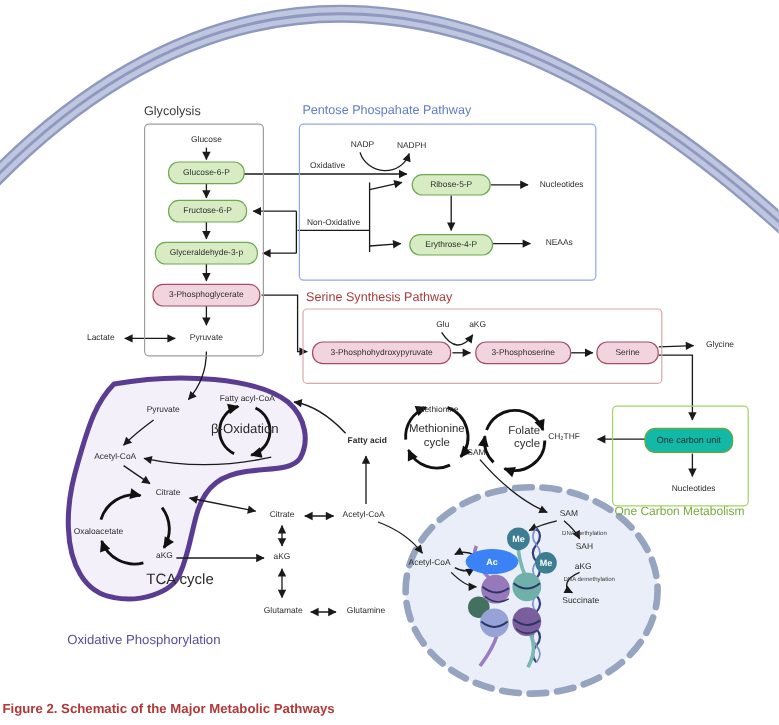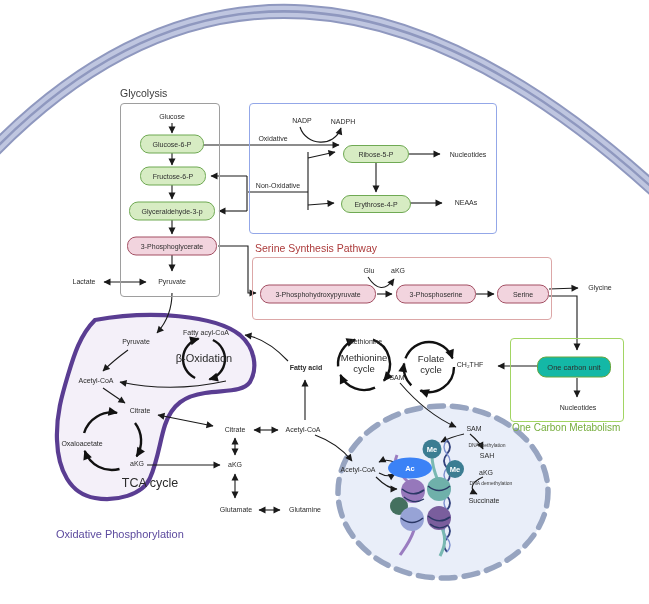--- a/index.html
+++ b/index.html
@@ -15,21 +15,21 @@
   .box{position:absolute;border-radius:4px;z-index:2;}
   .pill{position:absolute;transform:translate(-50%,-50%);border-radius:9px;display:flex;
         align-items:center;justify-content:center;font-size:7px;color:#2e2e2e;
         white-space:nowrap;z-index:3;}
   .pill.green{background:#d7ecc3;border:1.4px solid #6fa953;}
   .pill.pink{background:#f2d4de;border:1.4px solid #a34f63;}
   .pill.lime{background:#14b8a6;border:1.4px solid #68a63c;}
   .chip{position:absolute;transform:translate(-50%,-50%);border-radius:50%;color:#fff;
         font-weight:bold;font-size:7.5px;display:flex;align-items:center;justify-content:center;z-index:4;}
   .wrapM{white-space:normal;width:56px;font-size:9.5px;}
-  .wrapF{white-space:normal;width:38px;font-size:9.5px;}
+  .wrapF{white-space:normal;width:38px;font-size:9.5px;text-align:right;}
   .caption{position:absolute;transform:translate(0,-50%);font-size:11px;font-weight:bold;z-index:3;}
 </style>
 </head>
 <body>
 
 <div id="stage">
 
   <svg width="649" height="604" viewBox="0 0 649 604">
     <defs>
       <marker id="ah" markerWidth="10" markerHeight="10" refX="7" refY="4" orient="auto-start-reverse" markerUnits="userSpaceOnUse">
@@ -149,20 +149,21 @@
       <path d="M 430 524 q 9 7 18 1" stroke="#2a3765" stroke-width="1.2"></path>
     </g>
   </svg>
 
   <div class="box" style="left:120px;top:103px;width:98px;height:192px;border:1px solid #9e9e9e;"></div>
   <div class="box" style="left:249px;top:103px;width:246px;height:129px;border:1.2px solid #93a7e8;"></div>
   <div class="box" style="left:252px;top:257px;width:298px;height:61px;border:1.2px solid #dca7a7;"></div>
   <div class="box" style="left:510px;top:338px;width:112px;height:82px;border:1.2px solid #a2d563;"></div>
 
   <div class="title" style="left:120px;top:93px;color:#3a3a3a;">Glycolysis</div>
+  <div class="title" style="left:252px;top:92px;color:#5f7cce;">Pentose Phospahate Pathway</div>
   <div class="title" style="left:255px;top:248px;color:#ac3b3b;">Serine Synthesis Pathway</div>
   <div class="title" style="left:512px;top:427px;color:#76ad3d;font-size:10px;">One Carbon Metabolism</div>
   <div class="title" style="left:56px;top:534px;color:#5c4a9e;font-size:11px;">Oxidative Phosphorylation</div>
 
   <div class="lbl" style="left:172px;top:117px;">Glucose</div>
   <div class="pill green" style="left:172px;top:144px;width:62px;height:17px;">Glucose-6-P</div>
   <div class="pill green" style="left:173px;top:176px;width:64px;height:17px;">Fructose-6-P</div>
   <div class="pill green" style="left:172px;top:211px;width:84px;height:17px;">Glyceraldehyde-3-p</div>
   <div class="pill pink" style="left:172px;top:246px;width:88px;height:17px;">3-Phosphoglycerate</div>
   <div class="lbl" style="left:172px;top:282px;">Pyruvate</div>
@@ -212,14 +213,15 @@
   <div class="lbl tiny" style="left:487px;top:446px;">DNA methylation</div>
   <div class="lbl" style="left:487px;top:456px;">SAH</div>
   <div class="lbl" style="left:486px;top:473px;">aKG</div>
   <div class="lbl tiny" style="left:491px;top:484px;">DNA demethylation</div>
   <div class="lbl" style="left:484px;top:501px;">Succinate</div>
   <div class="lbl" style="left:358px;top:470px;">Acetyl-CoA</div>
   <div class="chip" style="left:410px;top:468px;width:44px;height:21px;background:#3b82f6;">Ac</div>
   <div class="chip" style="left:432px;top:449px;width:19px;height:19px;background:#3c7d92;">Me</div>
   <div class="chip" style="left:455px;top:469px;width:18px;height:18px;background:#3c7d92;">Me</div>
 
+  <div class="caption" style="left:2px;top:591px;color:#b23737;">Figure 2.  Schematic of the Major Metabolic Pathways</div>
 
 </div>
 
 </body></html>

